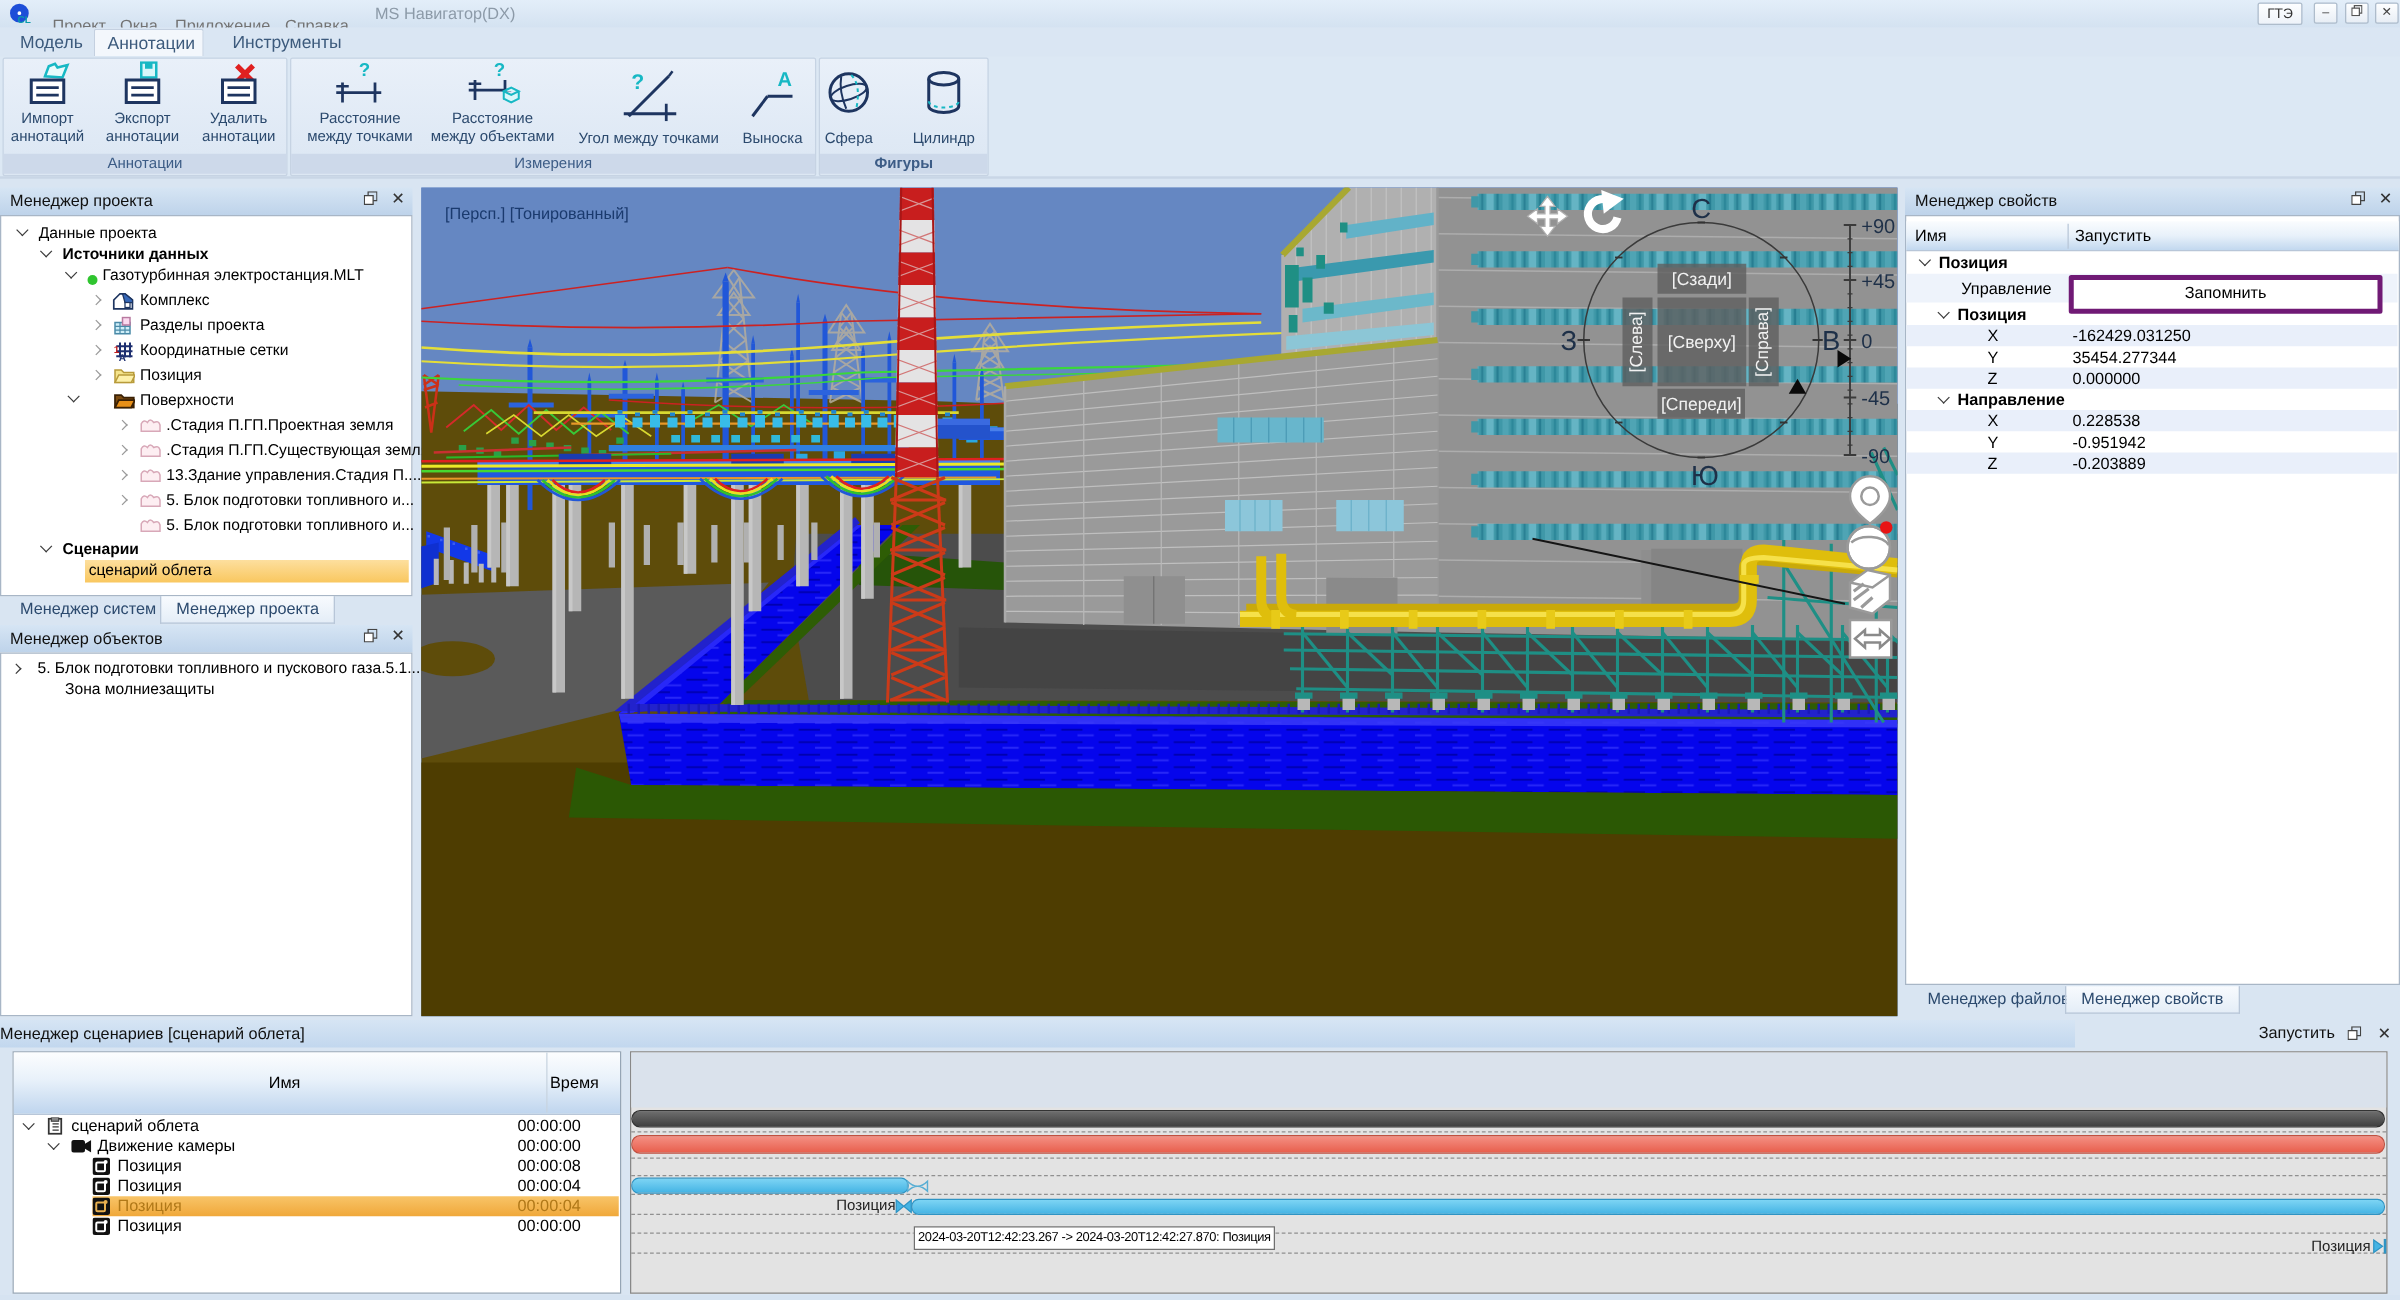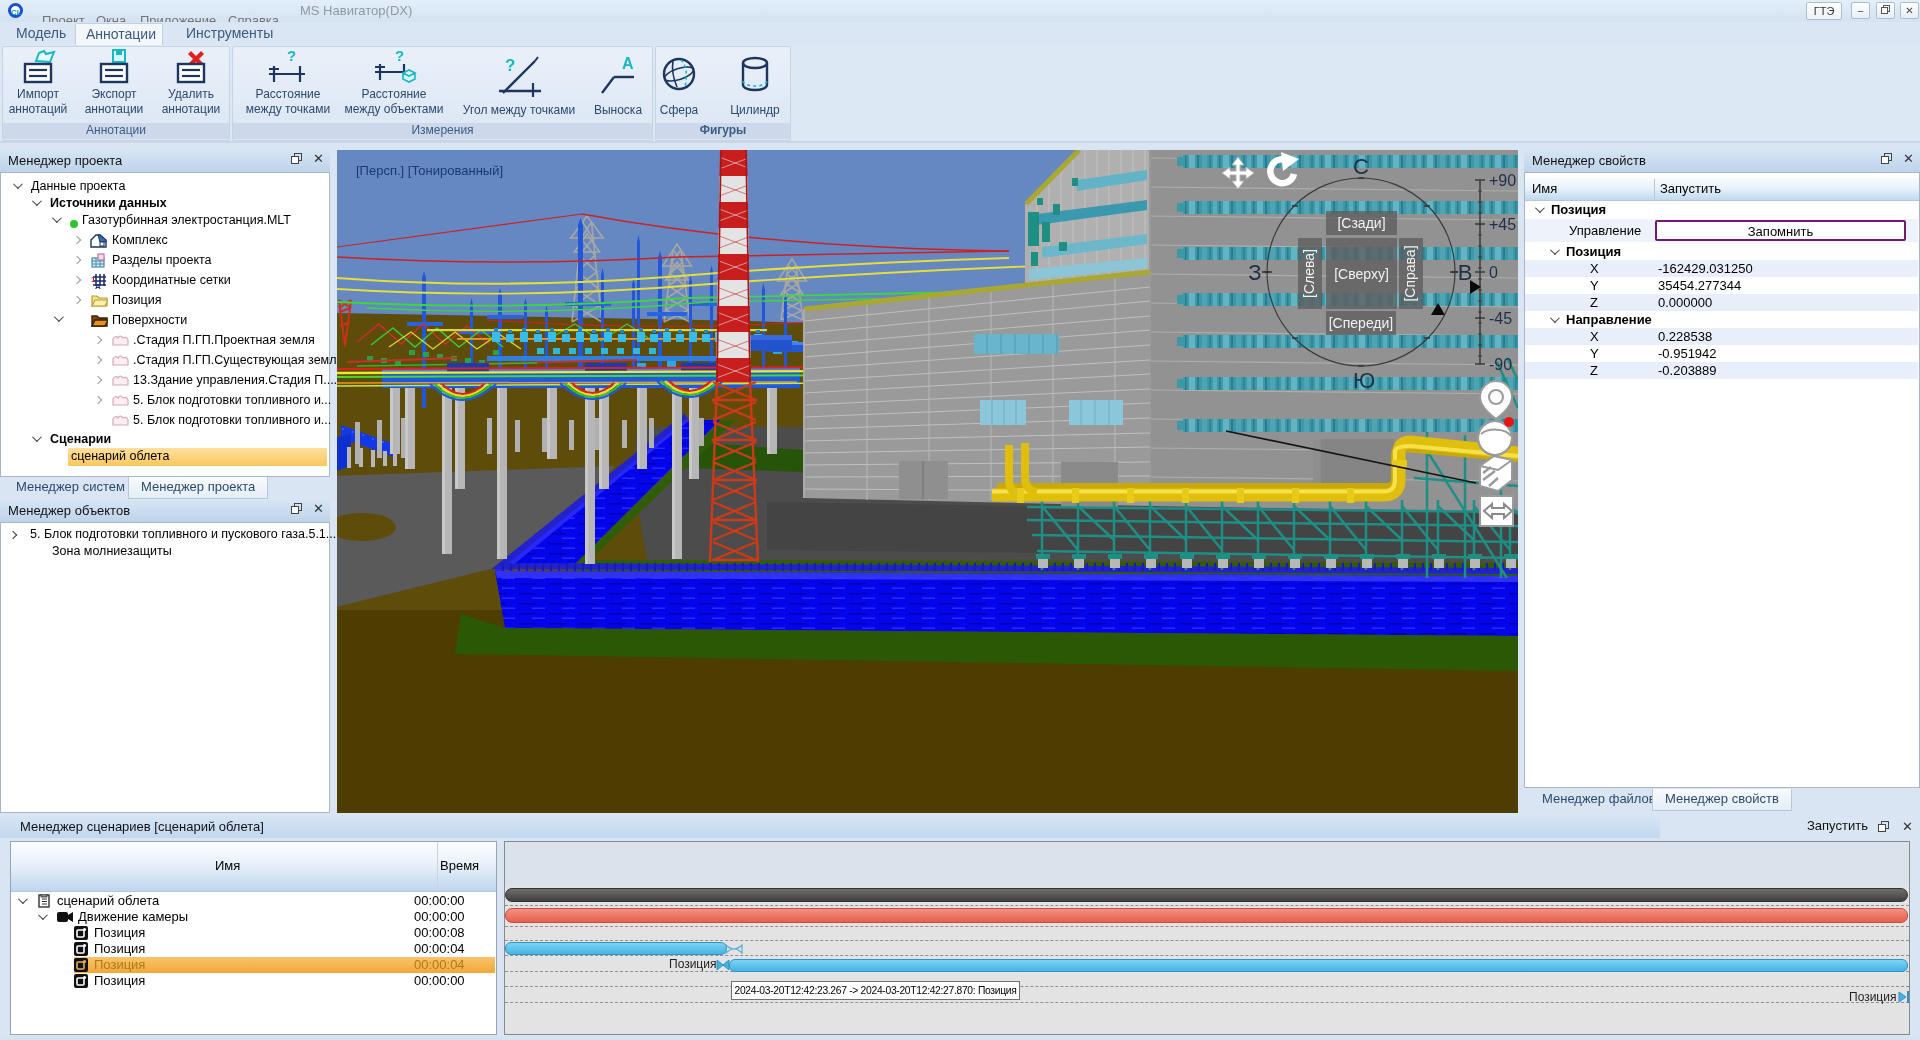--- a/index.html
+++ b/index.html
@@ -1,21 +1,21 @@
 <!DOCTYPE html>
 <html><head>
 <meta charset="utf-8">
 <style>
 * { margin:0; padding:0; box-sizing:border-box; }
 html,body { width:1920px; height:1040px; overflow:hidden; font-family:"Liberation Sans", sans-serif; }
 body { background:#d9e5f2; position:relative; }
 .abs { position:absolute; }
 
 #titlebar { position:absolute; left:0; top:0; width:1920px; height:22px; background:linear-gradient(#e3eef9,#d4e2f1); }
-#logo { position:absolute; left:8px; top:3px; width:15px; height:15px; border-radius:50%; background:#fff; border:3px solid #1d4ed8; color:#0a9baa; font-size:8px; font-weight:bold; text-align:center; line-height:14px; }
+#logo { position:absolute; left:8px; top:3px; width:15px; height:15px; border-radius:50%; background:#fff; border:6px solid #1d4ed8; color:#0a9baa; font-size:8px; font-weight:bold; text-align:center; line-height:14px; }
 .menuitem { position:absolute; top:13px; font-size:13px; color:#737373; }
 #apptitle { position:absolute; left:300px; top:3px; font-size:13px; color:#8c9aa8; }
 .winbtn { position:absolute; top:2px; width:19px; height:17px; background:linear-gradient(#fdfeff,#e8eef5); border:1px solid #aebccb; border-radius:2px; color:#444; font-size:10px; text-align:center; line-height:15px; }
 #gtebtn { position:absolute; left:1806px; top:2px; width:36px; height:18px; background:linear-gradient(#fdfeff,#eef3f9); border:1px solid #aebccb; border-radius:2px; color:#333; font-size:11px; text-align:center; line-height:16px; }
 
 #tabrow { position:absolute; left:0; top:22px; width:1920px; height:23px; background:#dae6f3; }
 .rtab { position:absolute; top:23px; height:22px; font-size:14px; color:#3c5a7c; padding:2px 10px; }
 .rtab.sel { background:#f3f7fc; border:1px solid #c4d0e0; border-bottom:none; border-radius:2px 2px 0 0; }
 
 #ribbon { position:absolute; left:0; top:45px; width:1920px; height:98px; background:#dce8f4; border-bottom:2px solid #c9d6e6; }
@@ -31,21 +31,21 @@
 .b { font-weight:bold; }
 .arrow { display:inline-block; width:7px; height:7px; border-right:1.6px solid #3a3a3a; border-bottom:1.6px solid #3a3a3a; transform:rotate(45deg) translateY(-2px); }
 .arrowr { display:inline-block; width:6px; height:6px; border-right:1.6px solid #9a9a9a; border-bottom:1.6px solid #9a9a9a; transform:rotate(-45deg); }
 .tabstrip { position:absolute; font-size:13px; color:#2c4a6e; }
 .btab { position:absolute; top:0; height:22px; line-height:20px; padding:0 12px; }
 .btab.sel { background:linear-gradient(#f8fbfe,#e4edf7); border:1px solid #b8c6d8; border-top:none; }
 
 .prow { position:absolute; left:1525px; width:393px; height:17px; font-size:13px; color:#000; line-height:17px; }
 .prow.alt { background:#e9effa; }
 
-#btitle { position:absolute; left:0; top:816px; width:1660px; height:22px; background:linear-gradient(#d6e5f4,#c2d7ee); font-size:13px; color:#111; line-height:21px; padding-left:20px; }
+#btitle { position:absolute; left:0; top:816px; width:1660px; height:22px; background:linear-gradient(#d6e5f4,#c2d7ee); font-size:13px; color:#111; line-height:21px; }
 #btable { position:absolute; left:10px; top:841px; width:487px; height:194px; background:#fff; border:1px solid #95a5b5; }
 #bthead { position:absolute; left:0; top:0; width:485px; height:50px; background:linear-gradient(#fcfdfe,#e8f1fa 45%,#bfd5ee); border-bottom:1px solid #b8c6d8; }
 .brow { position:absolute; left:0; width:485px; height:16px; font-size:13px; line-height:16px; color:#000; white-space:nowrap; }
 #timeline { position:absolute; left:504px; top:841px; width:1406px; height:194px; background:#e3e3e3; border:1px solid #888; }
 .dash { position:absolute; left:0; width:1404px; height:0; border-top:1px dashed #909090; }
 .tlabel { font-size:12px; color:#222; position:absolute; }
 #tooltip { position:absolute; left:731px; top:981px; width:289px; height:19px; background:#fff; border:1px solid #707070; font-size:10.3px; color:#000; text-align:center; line-height:17px; white-space:nowrap; letter-spacing:-0.3px; }
 #statusbar { position:absolute; left:0; top:1036px; width:1920px; height:4px; background:#d6e3f1; }
 </style>
 </head>
@@ -258,21 +258,21 @@
   <span style="position:absolute; left:135px; top:4px;">Запустить</span>
   <span style="position:absolute; left:129px; top:2px; width:1px; height:20px; background:#b8c6d8;"></span>
 </div>
 <div class="prow" style="top:201px;">
       <span class="arrow" style="position:absolute; left:10px; top:5px;"></span>
       <span class="b" style="position:absolute; left:26px;">Позиция</span>
     </div>
 <div class="prow alt" style="top:219px; height:23px; line-height:23px; background:#eef3fb;">
       <span style="position:absolute; left:44px;">Управление</span>
     </div>
-<div style="position:absolute; left:1655px; top:220px; width:251px; height:21px; background:#fff; border:2px solid #701a75; border-radius:2px; font-size:13px; text-align:center; line-height:20px; color:#000;">Запомнить</div>
+<div style="position:absolute; left:1655px; top:220px; width:251px; height:31px; background:#fff; border:4px solid #701a75; border-radius:2px; font-size:13px; text-align:center; line-height:20px; color:#000;">Запомнить</div>
 <div class="prow" style="top:243px;">
       <span class="arrow" style="position:absolute; left:25px; top:5px;"></span>
       <span class="b" style="position:absolute; left:41px;">Позиция</span>
     </div>
 <div class="prow alt" style="top:260px;">
       <span style="position:absolute; left:65px;">X</span>
       <span style="position:absolute; left:133px;">-162429.031250</span>
     </div>
 <div class="prow" style="top:277px;">
       <span style="position:absolute; left:65px;">Y</span>

